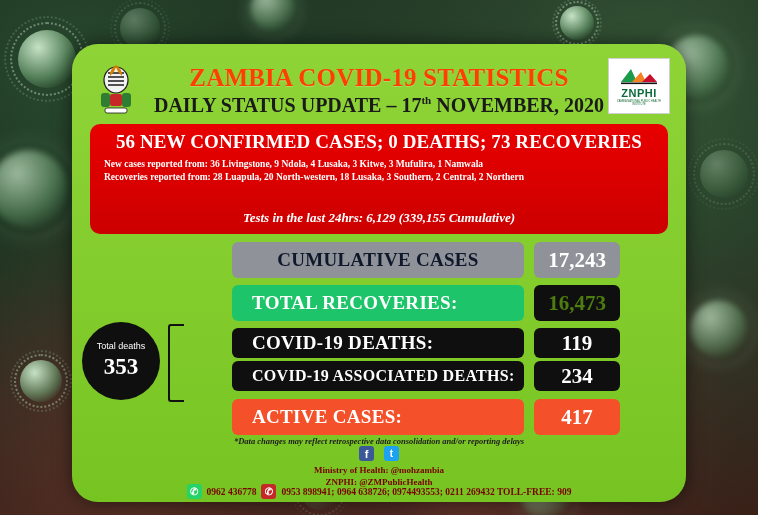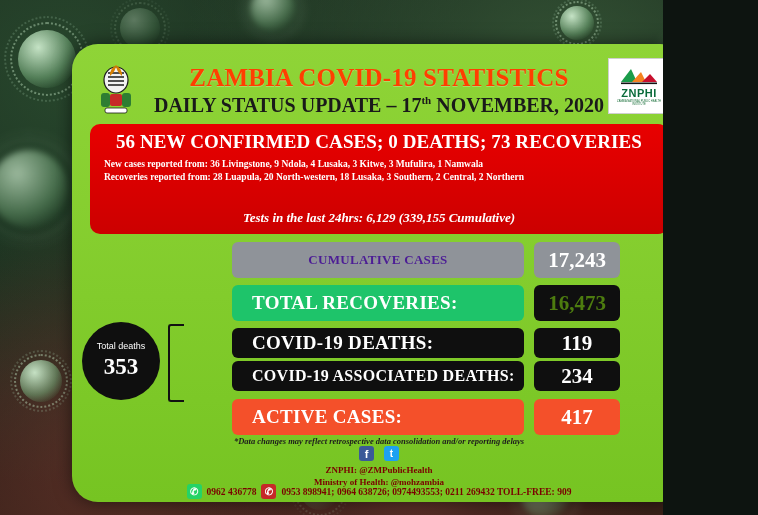--- a/index.html
+++ b/index.html
@@ -8,21 +8,21 @@
   }
   body {
     width: 758px;
     height: 515px;
     overflow: hidden;
     font-family: "Liberation Serif", serif;
     background: #0d1410;
   }
   #stage {
     position: relative;
-    width: 663px;
+    width: 758px;
     height: 515px;
     overflow: hidden;
   }
   
   .bg {
     position: absolute;
     inset: 0;
     background:
       radial-gradient(circle at 62% 83%, rgba(140,70,60,0.85) 0%, rgba(90,45,40,0.6) 18%, rgba(30,45,30,0) 42%),
       radial-gradient(circle at 18% 88%, rgba(120,60,50,0.55) 0%, rgba(40,50,35,0) 35%),
@@ -193,21 +193,21 @@
     height: 36px;
     width: 86px;
     border-radius: 6px;
     display: flex;
     align-items: center;
     justify-content: center;
     font-weight: bold;
     font-size: 21px;
   }
   .r-cumulative { left: 160px; top: 198px; }
-  .r-cumulative .label { background: #8f9399; color: #4c1d95; font-size: 13px; justify-content: center; padding-left: 0; }
+  .r-cumulative .label { background: #8f9399; color: #0f172a; font-size: 19px; justify-content: center; padding-left: 0; }
   .r-cumulative .value { background: #8f9399; color: #ffffff; }
 
   .r-recoveries { left: 160px; top: 241px; }
   .r-recoveries .label { background: #1ec46a; color: #ffffff; font-size: 19px; }
   .r-recoveries .value { background: #0f0f0f; color: #4d7c0f; border-radius: 6px; }
 
   .r-deaths { left: 160px; top: 284px; height: 30px; }
   .r-deaths .label { background: #0f0f0f; color: #ffffff; font-size: 19px; height: 30px; }
   .r-deaths .value { background: #0f0f0f; color: #ffffff; height: 30px; font-size: 21px; }
 
@@ -412,22 +412,22 @@
     </div>
 
     <div class="footnote">*Data changes may reflect retrospective data consolidation and/or reporting delays</div>
 
     <div class="social">
       <div class="s-icon fb">f</div>
       <div class="s-icon tw">t</div>
     </div>
 
     <div class="handles">
+      <div>Ministry of Health: @mohzambia</div>
       <div>ZNPHI: @ZMPublicHealth</div>
-      <div>Ministry of Health: @mohzambia</div>
     </div>
 
     <div class="contacts">
       <span class="wa">✆</span>
       <span>0962 436778</span>
       <span class="ph">✆</span>
       <span>0953 898941; 0964 638726; 0974493553; 0211 269432 TOLL-FREE: 909</span>
     </div>
 
   </div>

